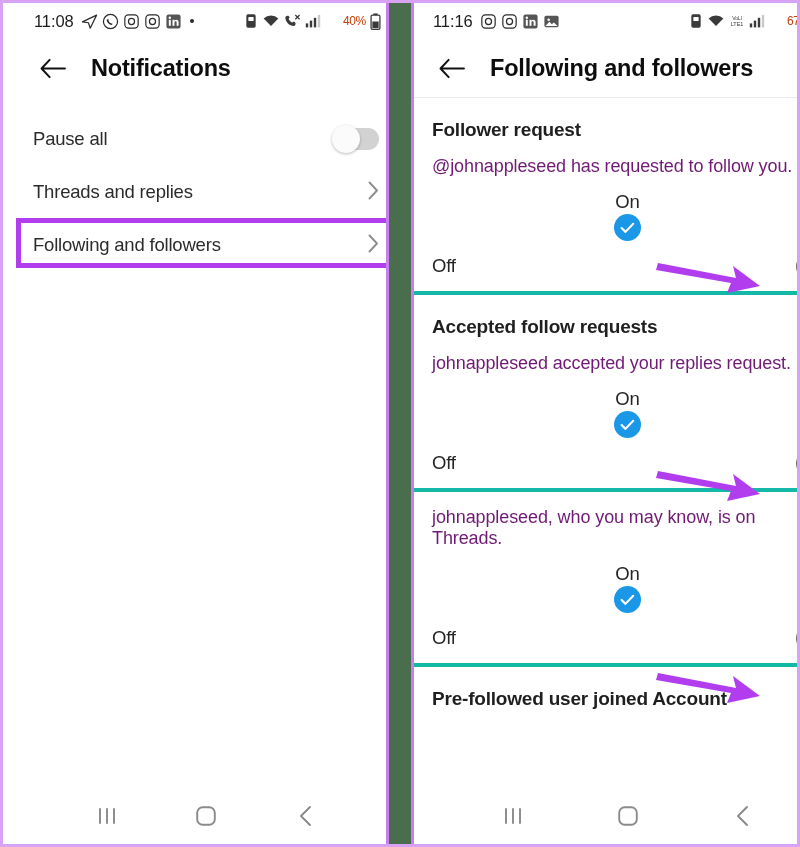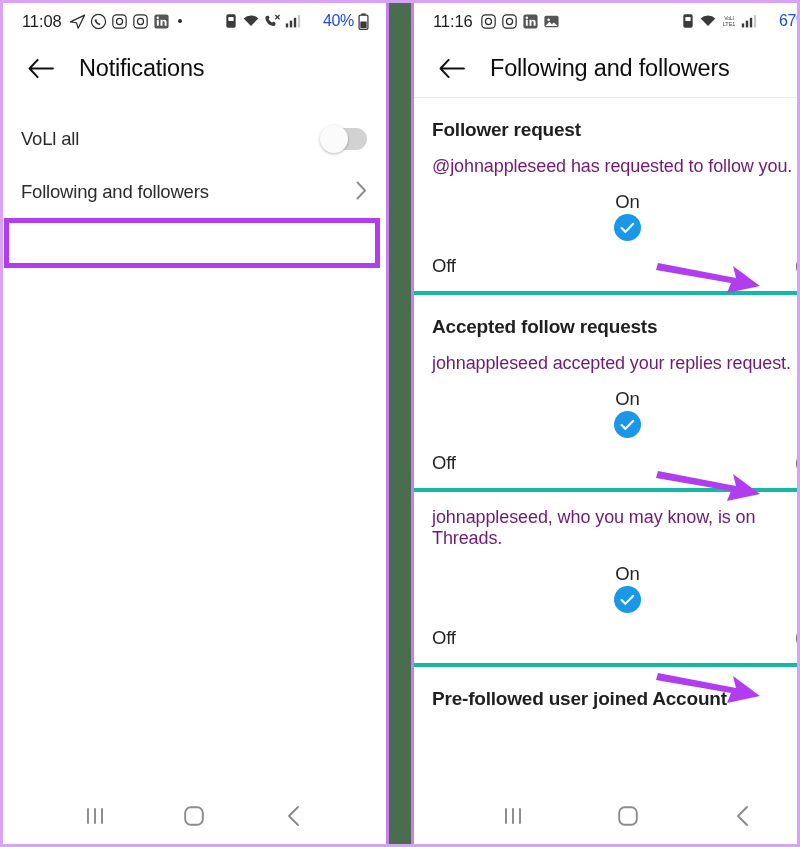--- a/index.html
+++ b/index.html
@@ -22,21 +22,21 @@
   }
 
   
   .panel {
     position: absolute;
     top: 0;
     height: 841px;
     background: #ffffff;
     overflow: hidden;
   }
-  #panel-left  { left: 0;   width: 383px; }
+  #panel-left  { left: 12px;   width: 383px; }
   #panel-right { left: 411px; width: 428px; }
 
   
   #panel-divider {
     position: absolute;
     top: 0;
     left: 383px;
     width: 28px;
     height: 841px;
     background: #4a6e4d;
@@ -51,42 +51,42 @@
     align-items: center;
     padding: 0 17px 0 19px;
     font-size: 16.5px;
     color: #1b1b1b;
     letter-spacing: -0.1px;
   }
   .sb-time { font-size: 16.5px; color: #1c1c1c; margin-right: 7px; font-family:"Liberation Sans",sans-serif; }
   .sb-left-icons { display: flex; align-items: center; gap: 4px; }
   .sb-spacer { flex: 1; }
   .sb-right-icons { display: flex; align-items: center; gap: 4px; }
-  .sb-batt-text { font-size: 16px; color: #1d4ed8; margin-left: 18px; letter-spacing: -0.3px;}
+  .sb-batt-text { font-size: 12px; color: #c2410c; margin-left: 18px; letter-spacing: -0.3px;}
   .sb-ico { display: inline-flex; align-items: center; justify-content: center; }
   .sb-dot { width: 4px; height: 4px; border-radius: 50%; background: #2a2a2a; display:inline-block; margin-left:4px;}
 
   
   .appbar {
     height: 59px;
     display: flex;
     align-items: center;
     padding-left: 20px;
     background: #fff;
   }
   .appbar.with-rule { border-bottom: 1px solid #ececec; }
   .back-arrow {
     width: 34px; height: 34px;
     display: flex; align-items: center; justify-content: center;
     flex: 0 0 auto;
     cursor: pointer;
   }
   .appbar-title {
     font-size: 23.5px;
-    font-weight: normal;
+    font-weight: bold;
     color: #0d0d0d;
     margin-left: 22px;
     letter-spacing: -0.2px;
   }
 
   
   .list-area { padding-top: 14px; }
   .list-row {
     height: 53px;
     display: flex;
@@ -289,27 +289,36 @@
         <svg width="27" height="21" viewBox="0 0 28 22">
             <path d="M11 2 2.5 11 11 20M2.5 11H27" fill="none" stroke="#121212" stroke-width="2.1" stroke-linecap="round" stroke-linejoin="round"></path>
           </svg>
       </span>
       <span class="appbar-title">Notifications</span>
     </div>
 
     <div class="list-area">
 
       <div class="list-row">
-        <span class="list-label">VoLl all</span>
+        <span class="list-label">Pause all</span>
         <span class="grow"></span>
         <span class="toggle">
           <span class="knob"></span>
         </span>
       </div>
 
+      <div class="list-row">
+        <span class="list-label">Threads and replies</span>
+        <span class="grow"></span>
+        <span class="chev">
+          <svg width="11" height="19" viewBox="0 0 11 19">
+              <path d="M1.5 1.5 9 9.5 1.5 17.5" fill="none" stroke="#8d8d8d" stroke-width="1.9" stroke-linecap="round" stroke-linejoin="round"></path>
+            </svg>
+        </span>
+      </div>
 
       <div class="list-row">
         <span class="list-label">Following and followers</span>
         <span class="grow"></span>
         <span class="chev">
           <svg width="11" height="19" viewBox="0 0 11 19">
               <path d="M1.5 1.5 9 9.5 1.5 17.5" fill="none" stroke="#8d8d8d" stroke-width="1.9" stroke-linecap="round" stroke-linejoin="round"></path>
             </svg>
         </span>
       </div>

